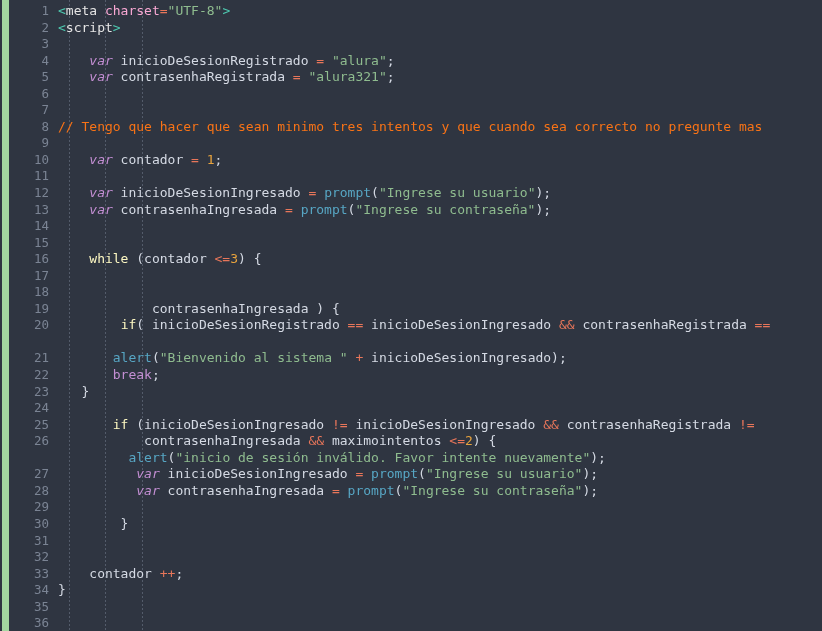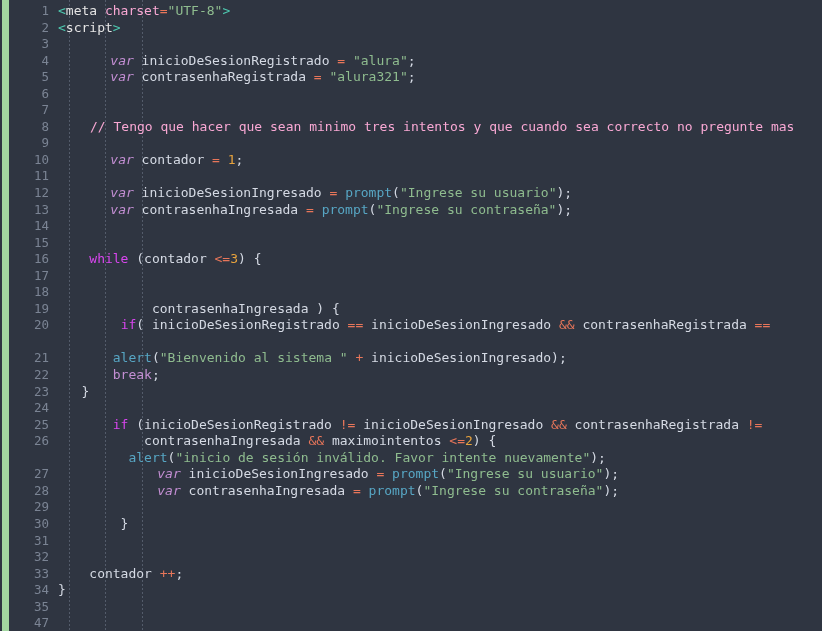--- a/index.html
+++ b/index.html
@@ -82,24 +82,24 @@
     height: 16.55px;
     line-height: 16.55px;
     font-size: 13px;
     white-space: pre;
     color: #d5dae4;
     letter-spacing: 0px;
   }
 
   
   .t-plain    { color: #d5dae4; }
-  .t-comment  { color: #f9a8d4; margin-left: 32px; }
+  .t-comment  { color: #f97316; }
   .t-keyword  { color: #c48fd4; }
-  .t-kw-ctrl  { color: #d946ef; }
-  .t-var      { color: #c48fd4; font-style: italic; margin-left: 21px; }
+  .t-kw-ctrl  { color: #fef9c3; }
+  .t-var      { color: #c48fd4; font-style: italic; }
   .t-string   { color: #8fbc8f; }
   .t-number   { color: #e8a33d; }
   .t-func     { color: #57a6c4; }
   .t-op       { color: #e8765a; }
   .t-punct    { color: #d5dae4; }
   .t-tag      { color: #e5e5e5; }
   .t-bracket  { color: #4ec9b0; }
   .t-attr     { color: #f9a8d4; text-align: center; }
 </style>
 </head>
@@ -140,21 +140,21 @@
       <div class="gline blank-num">&nbsp;</div>
       <div class="gline">27</div>
       <div class="gline">28</div>
       <div class="gline">29</div>
       <div class="gline">30</div>
       <div class="gline">31</div>
       <div class="gline">32</div>
       <div class="gline">33</div>
       <div class="gline">34</div>
       <div class="gline">35</div>
-      <div class="gline">47</div>
+      <div class="gline">36</div>
     </div>
 
   <div id="code-area">
       <div class="indent-guide" style="left: 11px;"></div>
       <div class="indent-guide" style="left: 47px;"></div>
       <div class="indent-guide" style="left: 84px;"></div>
       <div class="code-line"><span class="t-bracket">&lt;</span><span class="t-tag">meta</span><span class="t-plain"> </span><span class="t-attr">charset</span><span class="t-op">=</span><span class="t-string">"UTF-8"</span><span class="t-bracket">&gt;</span></div>
       <div class="code-line"><span class="t-bracket">&lt;</span><span class="t-tag">script</span><span class="t-bracket">&gt;</span></div>
       <div class="code-line">&nbsp;</div>
       <div class="code-line"><span class="t-plain">    </span><span class="t-var">var</span><span class="t-plain"> inicioDeSesionRegistrado </span><span class="t-op">=</span><span class="t-plain"> </span><span class="t-string">"alura"</span><span class="t-punct">;</span></div>
@@ -172,21 +172,21 @@
       <div class="code-line"><span class="t-plain">    </span><span class="t-kw-ctrl">while</span><span class="t-plain"> (contador </span><span class="t-op">&lt;=</span><span class="t-number">3</span><span class="t-punct">) {</span></div>
       <div class="code-line">&nbsp;</div>
       <div class="code-line">&nbsp;</div>
       <div class="code-line"><span class="t-plain">            contrasenhaIngresada ) {</span></div>
       <div class="code-line"><span class="t-plain">        </span><span class="t-kw-ctrl">if</span><span class="t-plain">( inicioDeSesionRegistrado </span><span class="t-op">==</span><span class="t-plain"> inicioDeSesionIngresado </span><span class="t-op">&amp;&amp;</span><span class="t-plain"> contrasenhaRegistrada </span><span class="t-op">==</span></div>
       <div class="code-line">&nbsp;</div>
       <div class="code-line"><span class="t-plain">       </span><span class="t-func">alert</span><span class="t-punct">(</span><span class="t-string">"Bienvenido al sistema "</span><span class="t-plain"> </span><span class="t-op">+</span><span class="t-plain"> inicioDeSesionIngresado);</span></div>
       <div class="code-line"><span class="t-plain">       </span><span class="t-keyword">break</span><span class="t-punct">;</span></div>
       <div class="code-line"><span class="t-punct">   }</span></div>
       <div class="code-line">&nbsp;</div>
-      <div class="code-line"><span class="t-plain">       </span><span class="t-kw-ctrl">if</span><span class="t-plain"> (inicioDeSesionRegistrado </span><span class="t-op">!=</span><span class="t-plain"> inicioDeSesionIngresado </span><span class="t-op">&amp;&amp;</span><span class="t-plain"> contrasenhaRegistrada </span><span class="t-op">!=</span></div>
+      <div class="code-line"><span class="t-plain">       </span><span class="t-kw-ctrl">if</span><span class="t-plain"> (inicioDeSesionIngresado </span><span class="t-op">!=</span><span class="t-plain"> inicioDeSesionIngresado </span><span class="t-op">&amp;&amp;</span><span class="t-plain"> contrasenhaRegistrada </span><span class="t-op">!=</span></div>
       <div class="code-line"><span class="t-plain">           contrasenhaIngresada </span><span class="t-op">&amp;&amp;</span><span class="t-plain"> maximointentos </span><span class="t-op">&lt;=</span><span class="t-number">2</span><span class="t-punct">) {</span></div>
       <div class="code-line"><span class="t-plain">         </span><span class="t-func">alert</span><span class="t-punct">(</span><span class="t-string">"inicio de sesión inválido. Favor intente nuevamente"</span><span class="t-punct">);</span></div>
       <div class="code-line"><span class="t-plain">          </span><span class="t-var">var</span><span class="t-plain"> inicioDeSesionIngresado </span><span class="t-op">=</span><span class="t-plain"> </span><span class="t-func">prompt</span><span class="t-punct">(</span><span class="t-string">"Ingrese su usuario"</span><span class="t-punct">);</span></div>
       <div class="code-line"><span class="t-plain">          </span><span class="t-var">var</span><span class="t-plain"> contrasenhaIngresada </span><span class="t-op">=</span><span class="t-plain"> </span><span class="t-func">prompt</span><span class="t-punct">(</span><span class="t-string">"Ingrese su contraseña"</span><span class="t-punct">);</span></div>
       <div class="code-line">&nbsp;</div>
       <div class="code-line"><span class="t-punct">        }</span></div>
       <div class="code-line">&nbsp;</div>
       <div class="code-line">&nbsp;</div>
       <div class="code-line"><span class="t-plain">    contador </span><span class="t-op">++</span><span class="t-punct">;</span></div>
       <div class="code-line"><span class="t-punct">}</span></div>

